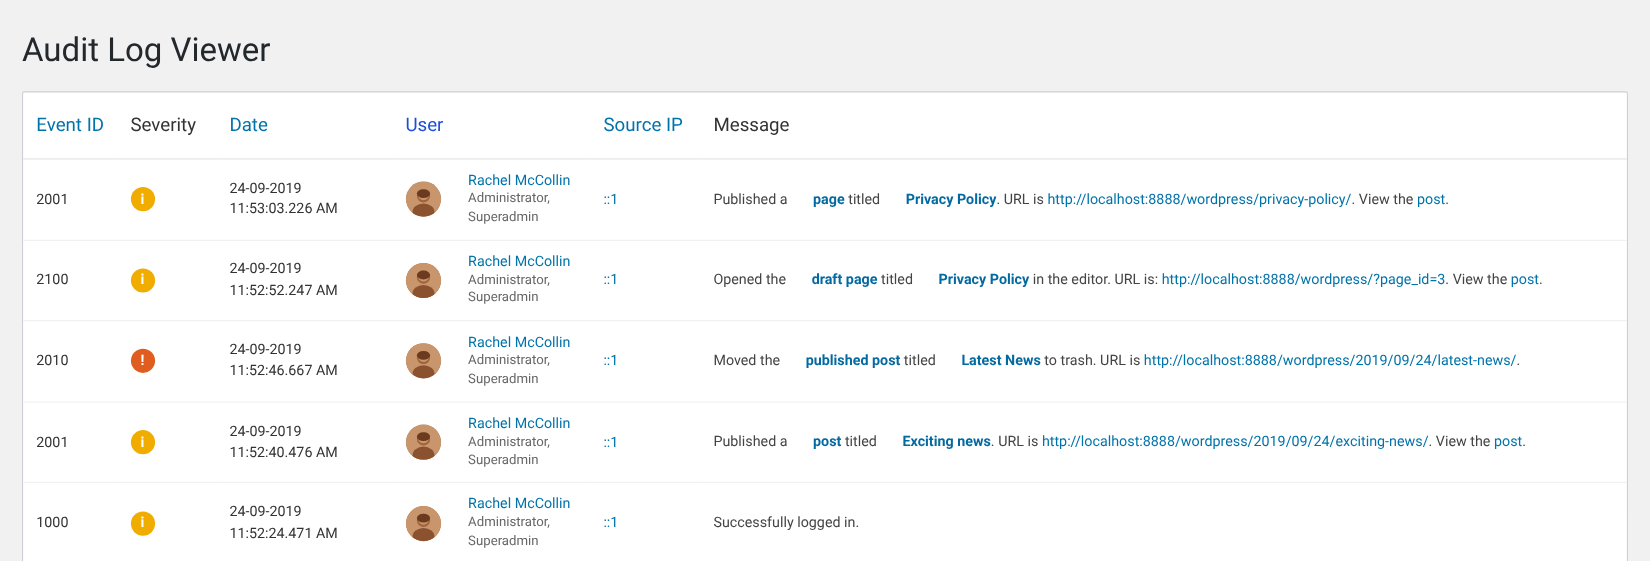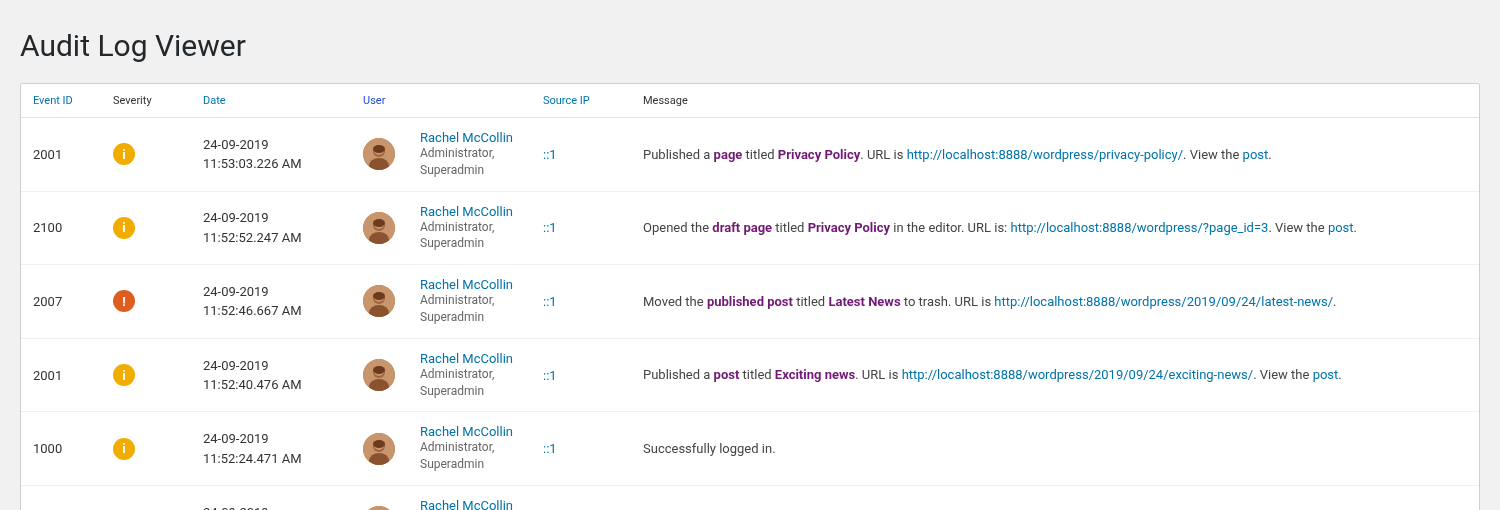--- a/index.html
+++ b/index.html
@@ -24,24 +24,24 @@
       overflow: hidden;
     }
     table {
       width: 100%;
       border-collapse: collapse;
     }
     thead tr {
       border-bottom: 1px solid #e1e1e1;
     }
     thead th {
-      padding: 10px 12px;
+      padding: 20px 12px;
       text-align: left;
       font-weight: 400;
-      font-size: 11px;
+      font-size: 17px;
       white-space: nowrap;
     }
     thead th.col-event-id { color: #0073aa; }
     thead th.col-severity { color: #333; }
     thead th.col-date { color: #0073aa; }
     thead th.col-user { color: #1d4ed8; }
     thead th.col-source-ip { color: #0073aa; }
     thead th.col-message { color: #333; }
     tbody tr {
       border-bottom: 1px solid #f0f0f0;
@@ -106,21 +106,21 @@
     }
     .source-ip a {
       color: #0073aa;
       text-decoration: none;
     }
     .message-cell {
       font-size: 13px;
       line-height: 1.5;
       color: #444;
     }
-    .message-cell strong { color: #701a75; }
+    .message-cell strong { color: #0369a1; margin-left: 20px; }
     .message-cell a {
       color: #0073aa;
       text-decoration: none;
     }
     .date-cell {
       font-size: 13px;
       line-height: 1.5;
     }
   </style>
 </head>
@@ -183,21 +183,21 @@
       <div class="user-info">
         <div><a href="#">Rachel McCollin</a></div>
         <div class="user-role">Administrator,<br>Superadmin</div>
       </div>
     </div>
   </td>
           <td class="col-source-ip source-ip"><a href="#">::1</a></td>
           <td class="col-message message-cell">Opened the <strong>draft page</strong> titled <strong>Privacy Policy</strong> in the editor. URL is: <a href="#">http://localhost:8888/wordpress/?page_id=3</a>. View the <a href="#">post</a>.</td>
         </tr>
         <tr>
-          <td class="col-event-id">2007</td>
+          <td class="col-event-id">2010</td>
           <td class="col-severity"><span class="severity-icon severity-orange">!</span></td>
           <td class="col-date date-cell">24-09-2019<br>11:52:46.667 AM</td>
           <td class="col-user">
     <div class="user-cell">
       <div class="avatar">
         <svg viewBox="0 0 32 32" xmlns="http://www.w3.org/2000/svg">
           <circle cx="16" cy="16" r="16" fill="#c8956c"></circle>
           <ellipse cx="16" cy="13" rx="6" ry="6" fill="#a0633a"></ellipse>
           <ellipse cx="16" cy="28" rx="10" ry="8" fill="#8b5230"></ellipse>
           <circle cx="16" cy="12" r="5" fill="#c8956c"></circle>

